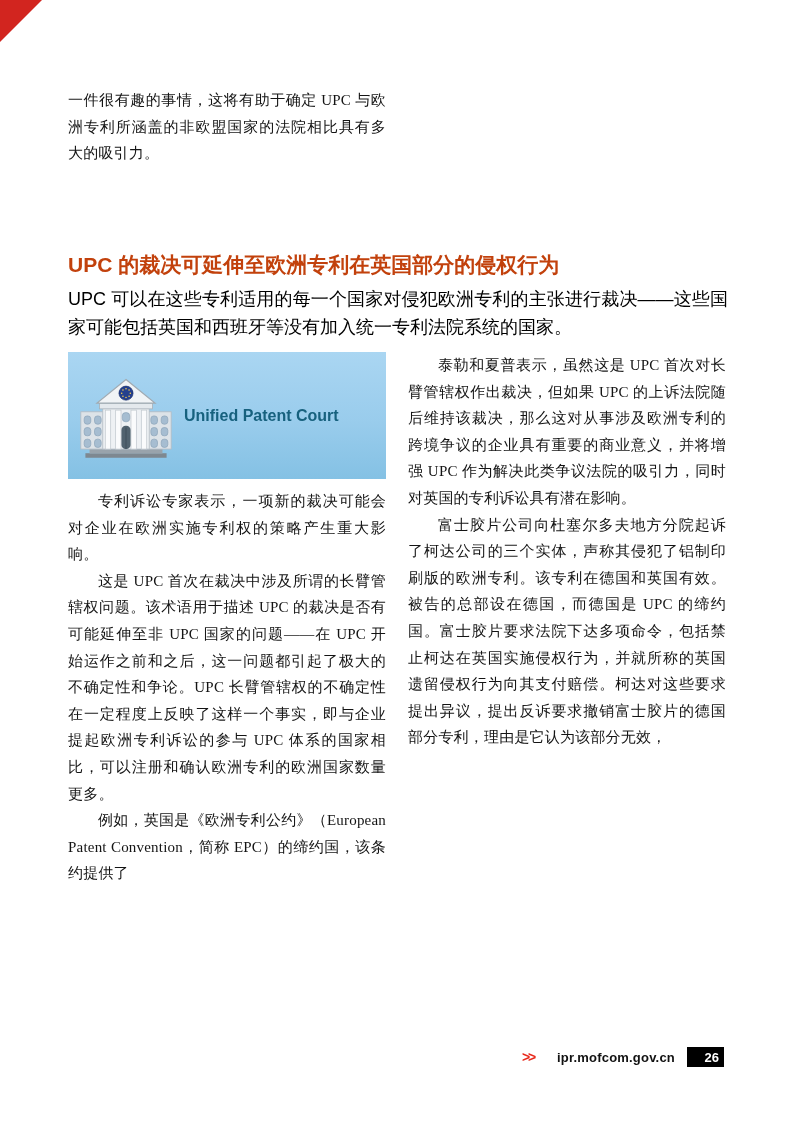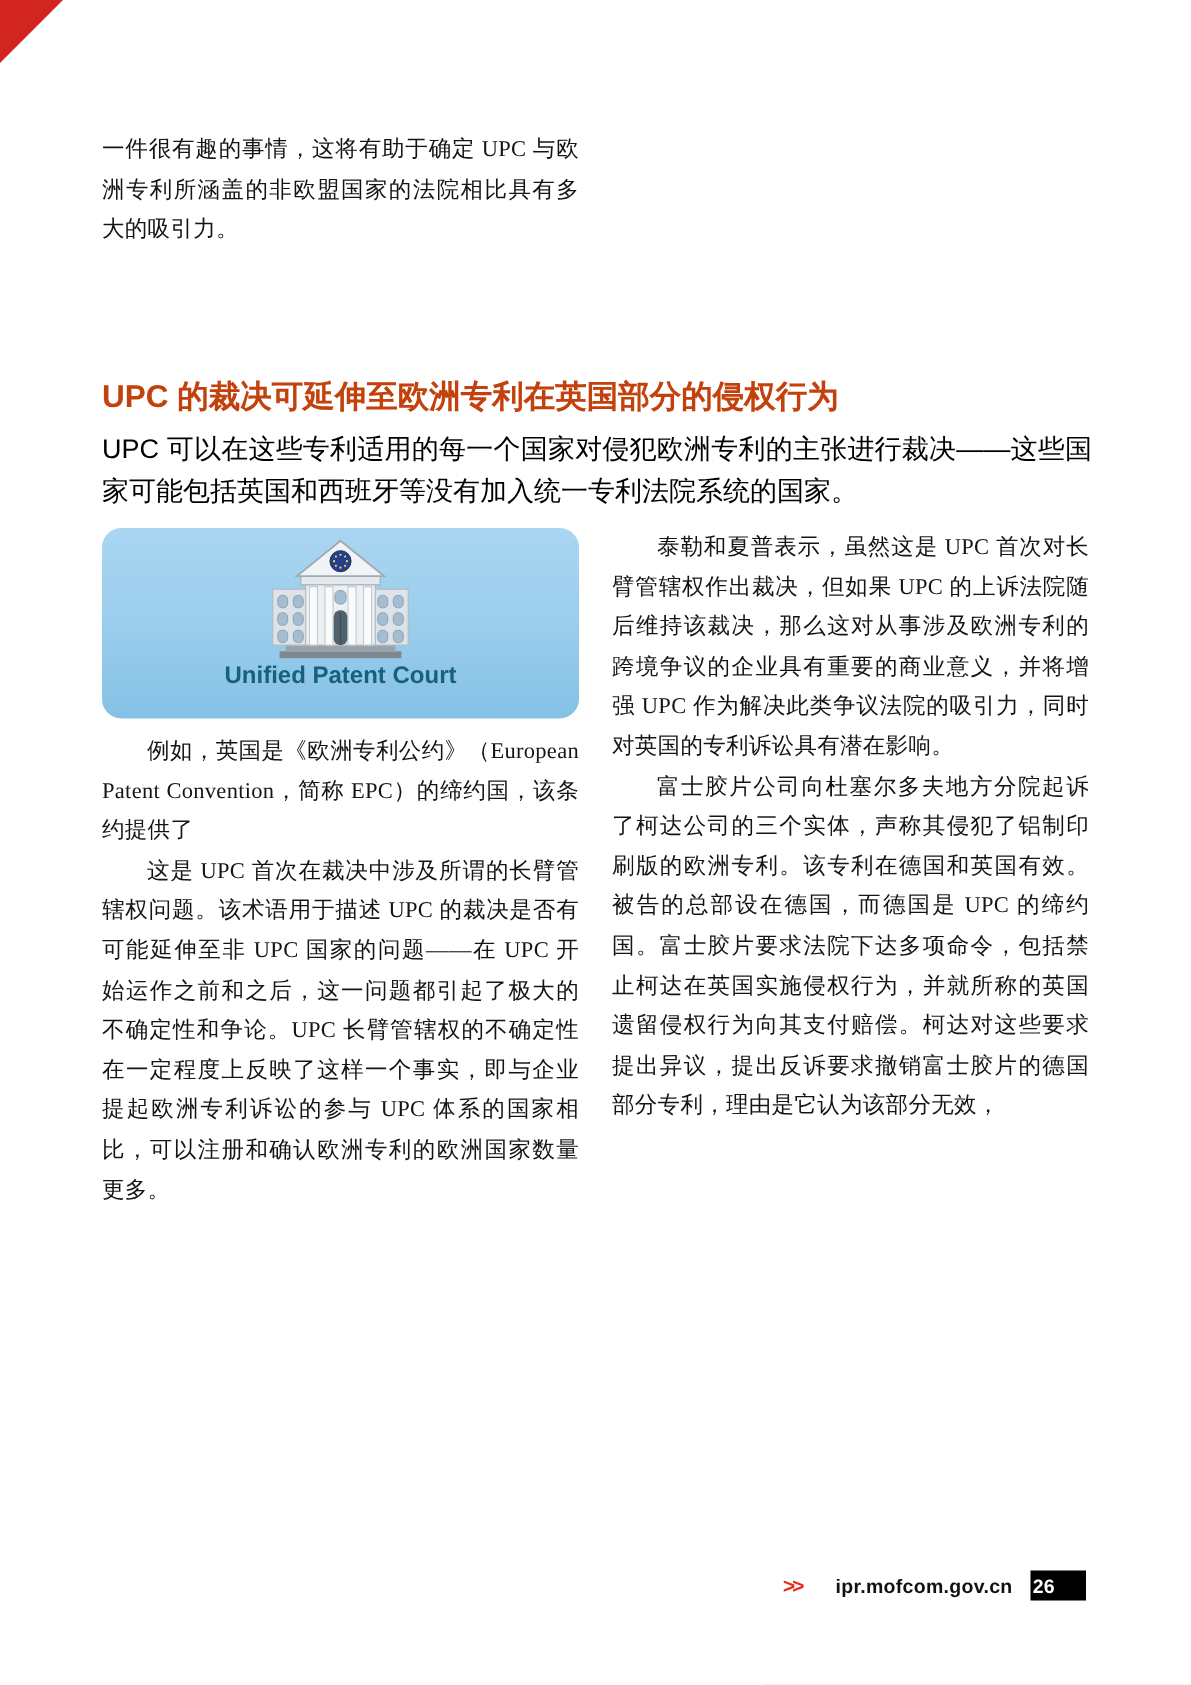--- a/index.html
+++ b/index.html
@@ -33,23 +33,22 @@
   }
   .article-subtitle {
     position: absolute; left: 68px; top: 285px; width: 660px;
     font-family: "Liberation Sans", "DejaVu Sans", sans-serif;
     font-weight: 400; font-size: 18px; line-height: 28px;
     text-align: justify; color: #000;
   }
   .figure {
     width: 318px; height: 127px;
     background: linear-gradient(180deg, #aad6f2 0%, #99ccec 55%, #84c1e4 100%);
-    display: flex; flex-direction: column; align-items: center;
+    display: flex; flex-direction: row; align-items: center;
     margin-bottom: 9px;
-    border-radius: 13px;
   }
   .figure svg { margin-top: 5px; display: block; }
   .figure-caption {
     font-family: "Liberation Sans", "DejaVu Sans", sans-serif;
     font-weight: 700; font-size: 16px; line-height: 18px;
     color: #17617e; margin-top: 1px;
   }
   .footer {
     position: absolute; top: 1047px; right: 70px;
     display: flex; align-items: center;
@@ -58,21 +57,21 @@
   .footer-chevrons {
     color: #e8291c; font-weight: 800; font-style: italic;
     font-size: 14px; letter-spacing: -2px; margin-right: 7px;
   }
   .footer-site { font-size: 13px; font-weight: 700; color: #111; margin-right: 12px; letter-spacing: 0.2px; padding-left: 16px; }
   .footer-pagebox {
     background: #000; color: #fff;
     width: 37px; height: 20px;
     font-size: 13px; font-weight: 700;
     display: flex; align-items: center; justify-content: flex-end;
-    padding-right: 21px;
+    padding-right: 5px;
   }
 </style>
 </head>
 <body>
 
 <div class="page">
 
   <div class="corner-ribbon"></div>
 
   <div class="two-col top-section">
@@ -137,22 +136,23 @@
           </g>
 
           <rect x="65.5" y="44" width="9" height="11" rx="4" fill="#a6bdd1" stroke="#8aa2b8" stroke-width="0.8"></rect>
 
           <rect x="64.5" y="60" width="11" height="28" rx="5" fill="#51626f"></rect>
           <line x1="70" y1="62" x2="70" y2="88" stroke="#3d4c57" stroke-width="1"></line>
         </svg>
         <div class="figure-caption">Unified Patent Court</div>
       </div>
 
+      <p class="body ind">专利诉讼专家表示，一项新的裁决可能会对企业在欧洲实施专利权的策略产生重大影响。</p>
+      <p class="body ind">这是 UPC 首次在裁决中涉及所谓的长臂管辖权问题。该术语用于描述 UPC 的裁决是否有可能延伸至非 UPC 国家的问题——在 UPC 开始运作之前和之后，这一问题都引起了极大的不确定性和争论。UPC 长臂管辖权的不确定性在一定程度上反映了这样一个事实，即与企业提起欧洲专利诉讼的参与 UPC 体系的国家相比，可以注册和确认欧洲专利的欧洲国家数量更多。</p>
       <p class="body ind">例如，英国是《欧洲专利公约》（European Patent Convention，简称 EPC）的缔约国，该条约提供了</p>
-      <p class="body ind">这是 UPC 首次在裁决中涉及所谓的长臂管辖权问题。该术语用于描述 UPC 的裁决是否有可能延伸至非 UPC 国家的问题——在 UPC 开始运作之前和之后，这一问题都引起了极大的不确定性和争论。UPC 长臂管辖权的不确定性在一定程度上反映了这样一个事实，即与企业提起欧洲专利诉讼的参与 UPC 体系的国家相比，可以注册和确认欧洲专利的欧洲国家数量更多。</p>
     </div>
 
     <div class="col">
       <p class="body ind">泰勒和夏普表示，虽然这是 UPC 首次对长臂管辖权作出裁决，但如果 UPC 的上诉法院随后维持该裁决，那么这对从事涉及欧洲专利的跨境争议的企业具有重要的商业意义，并将增强 UPC 作为解决此类争议法院的吸引力，同时对英国的专利诉讼具有潜在影响。</p>
       <p class="body ind">富士胶片公司向杜塞尔多夫地方分院起诉了柯达公司的三个实体，声称其侵犯了铝制印刷版的欧洲专利。该专利在德国和英国有效。被告的总部设在德国，而德国是 UPC 的缔约国。富士胶片要求法院下达多项命令，包括禁止柯达在英国实施侵权行为，并就所称的英国遗留侵权行为向其支付赔偿。柯达对这些要求提出异议，提出反诉要求撤销富士胶片的德国部分专利，理由是它认为该部分无效，</p>
     </div>
   </div>
 
   <div class="footer">
     <span class="footer-chevrons">&gt;&gt;</span>

